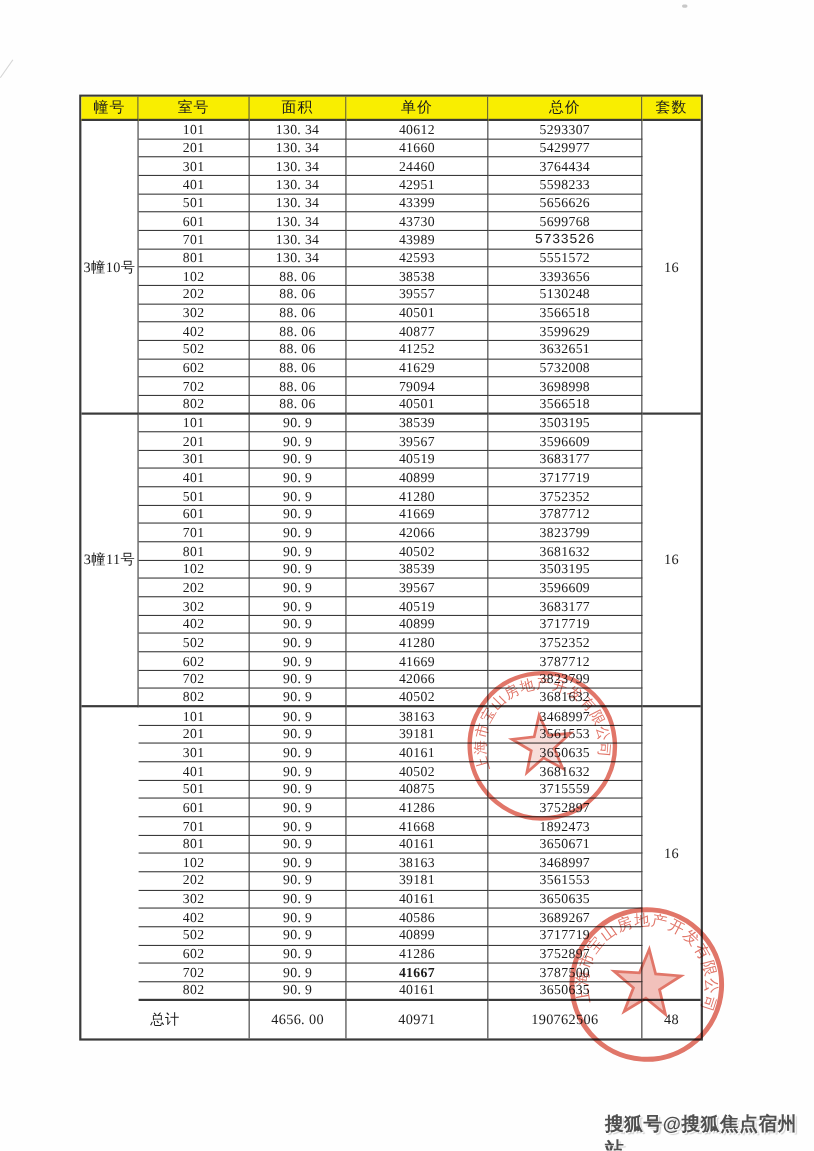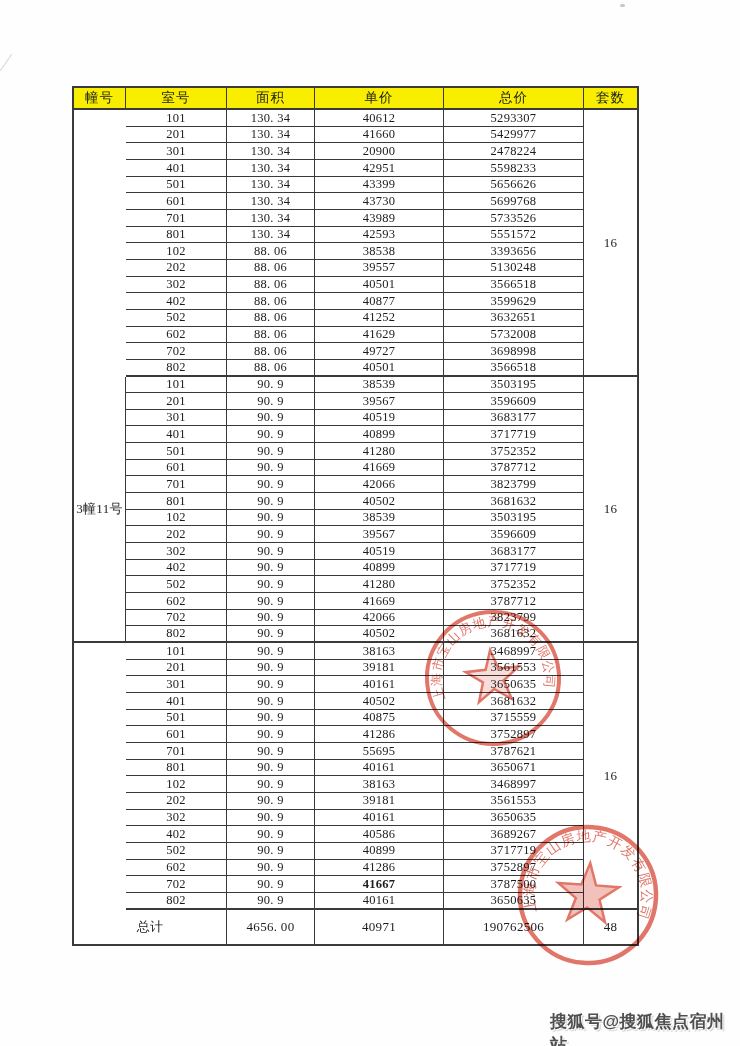--- a/index.html
+++ b/index.html
@@ -63,48 +63,49 @@
   <div class="artifact-tl"></div>
   <div class="artifact-tr"></div>
 
   <div class="tbl" id="tbl">
       <div class="c head" style="grid-area: 1 / 1;">幢号</div>
       <div class="c head" style="grid-area: 1 / 2;">室号</div>
       <div class="c head" style="grid-area: 1 / 3;">面积</div>
       <div class="c head" style="grid-area: 1 / 4;">单价</div>
       <div class="c head" style="grid-area: 1 / 5;">总价</div>
       <div class="c head nr" style="grid-area: 1 / 6;">套数</div>
+      <div class="c bldg secend" style="grid-area: 2 / 1 / span 16;">3幢10号</div>
       <div class="c" style="grid-area: 2 / 2;">101</div>
       <div class="c" style="grid-area: 2 / 3;">130. 34</div>
       <div class="c" style="grid-area: 2 / 4;">40612</div>
       <div class="c" style="grid-area: 2 / 5;">5293307</div>
       <div class="c" style="grid-area: 3 / 2;">201</div>
       <div class="c" style="grid-area: 3 / 3;">130. 34</div>
       <div class="c" style="grid-area: 3 / 4;">41660</div>
       <div class="c" style="grid-area: 3 / 5;">5429977</div>
       <div class="c" style="grid-area: 4 / 2;">301</div>
       <div class="c" style="grid-area: 4 / 3;">130. 34</div>
-      <div class="c" style="grid-area: 4 / 4;">20900</div>
-      <div class="c" style="grid-area: 4 / 5;">2478224</div>
+      <div class="c" style="grid-area: 4 / 4;">24460</div>
+      <div class="c" style="grid-area: 4 / 5;">3764434</div>
       <div class="c" style="grid-area: 5 / 2;">401</div>
       <div class="c" style="grid-area: 5 / 3;">130. 34</div>
       <div class="c" style="grid-area: 5 / 4;">42951</div>
       <div class="c" style="grid-area: 5 / 5;">5598233</div>
       <div class="c" style="grid-area: 6 / 2;">501</div>
       <div class="c" style="grid-area: 6 / 3;">130. 34</div>
       <div class="c" style="grid-area: 6 / 4;">43399</div>
       <div class="c" style="grid-area: 6 / 5;">5656626</div>
       <div class="c" style="grid-area: 7 / 2;">601</div>
       <div class="c" style="grid-area: 7 / 3;">130. 34</div>
       <div class="c" style="grid-area: 7 / 4;">43730</div>
       <div class="c" style="grid-area: 7 / 5;">5699768</div>
       <div class="c" style="grid-area: 8 / 2;">701</div>
       <div class="c" style="grid-area: 8 / 3;">130. 34</div>
       <div class="c" style="grid-area: 8 / 4;">43989</div>
-      <div class="c" style="grid-area: 8 / 5;">5733526</div>
+      <div class="c" style="grid-area: 8 / 5; font-family: Liberation Mono, monospace;">5733526</div>
       <div class="c" style="grid-area: 9 / 2;">801</div>
       <div class="c" style="grid-area: 9 / 3;">130. 34</div>
       <div class="c" style="grid-area: 9 / 4;">42593</div>
       <div class="c" style="grid-area: 9 / 5;">5551572</div>
       <div class="c" style="grid-area: 10 / 2;">102</div>
       <div class="c" style="grid-area: 10 / 3;">88. 06</div>
       <div class="c" style="grid-area: 10 / 4;">38538</div>
       <div class="c" style="grid-area: 10 / 5; text-align: center;">3393656</div>
       <div class="c" style="grid-area: 11 / 2;">202</div>
       <div class="c" style="grid-area: 11 / 3;">88. 06</div>
@@ -121,21 +122,21 @@
       <div class="c" style="grid-area: 14 / 2;">502</div>
       <div class="c" style="grid-area: 14 / 3;">88. 06</div>
       <div class="c" style="grid-area: 14 / 4;">41252</div>
       <div class="c" style="grid-area: 14 / 5;">3632651</div>
       <div class="c" style="grid-area: 15 / 2;">602</div>
       <div class="c" style="grid-area: 15 / 3;">88. 06</div>
       <div class="c" style="grid-area: 15 / 4;">41629</div>
       <div class="c" style="grid-area: 15 / 5;">5732008</div>
       <div class="c" style="grid-area: 16 / 2;">702</div>
       <div class="c" style="grid-area: 16 / 3;">88. 06</div>
-      <div class="c" style="grid-area: 16 / 4;">49727</div>
+      <div class="c" style="grid-area: 16 / 4;">79094</div>
       <div class="c" style="grid-area: 16 / 5;">3698998</div>
       <div class="c secend" style="grid-area: 17 / 2;">802</div>
       <div class="c secend" style="grid-area: 17 / 3;">88. 06</div>
       <div class="c secend" style="grid-area: 17 / 4;">40501</div>
       <div class="c secend" style="grid-area: 17 / 5;">3566518</div>
       <div class="c cnt secend nr" style="grid-area: 2 / 6 / span 16;">16</div>
       <div class="c bldg secend" style="grid-area: 18 / 1 / span 16;">3幢11号</div>
       <div class="c" style="grid-area: 18 / 2;">101</div>
       <div class="c" style="grid-area: 18 / 3;">90. 9</div>
       <div class="c" style="grid-area: 18 / 4;">38539</div>
@@ -220,22 +221,22 @@
       <div class="c" style="grid-area: 38 / 2;">501</div>
       <div class="c" style="grid-area: 38 / 3;">90. 9</div>
       <div class="c" style="grid-area: 38 / 4;">40875</div>
       <div class="c" style="grid-area: 38 / 5;">3715559</div>
       <div class="c" style="grid-area: 39 / 2;">601</div>
       <div class="c" style="grid-area: 39 / 3;">90. 9</div>
       <div class="c" style="grid-area: 39 / 4;">41286</div>
       <div class="c" style="grid-area: 39 / 5;">3752897</div>
       <div class="c" style="grid-area: 40 / 2;">701</div>
       <div class="c" style="grid-area: 40 / 3;">90. 9</div>
-      <div class="c" style="grid-area: 40 / 4;">55695</div>
-      <div class="c" style="grid-area: 40 / 5;">3787621</div>
+      <div class="c" style="grid-area: 40 / 4;">41668</div>
+      <div class="c" style="grid-area: 40 / 5;">1892473</div>
       <div class="c" style="grid-area: 41 / 2;">801</div>
       <div class="c" style="grid-area: 41 / 3;">90. 9</div>
       <div class="c" style="grid-area: 41 / 4;">40161</div>
       <div class="c" style="grid-area: 41 / 5;">3650671</div>
       <div class="c" style="grid-area: 42 / 2;">102</div>
       <div class="c" style="grid-area: 42 / 3;">90. 9</div>
       <div class="c" style="grid-area: 42 / 4;">38163</div>
       <div class="c" style="grid-area: 42 / 5;">3468997</div>
       <div class="c" style="grid-area: 43 / 2;">202</div>
       <div class="c" style="grid-area: 43 / 3;">90. 9</div>

